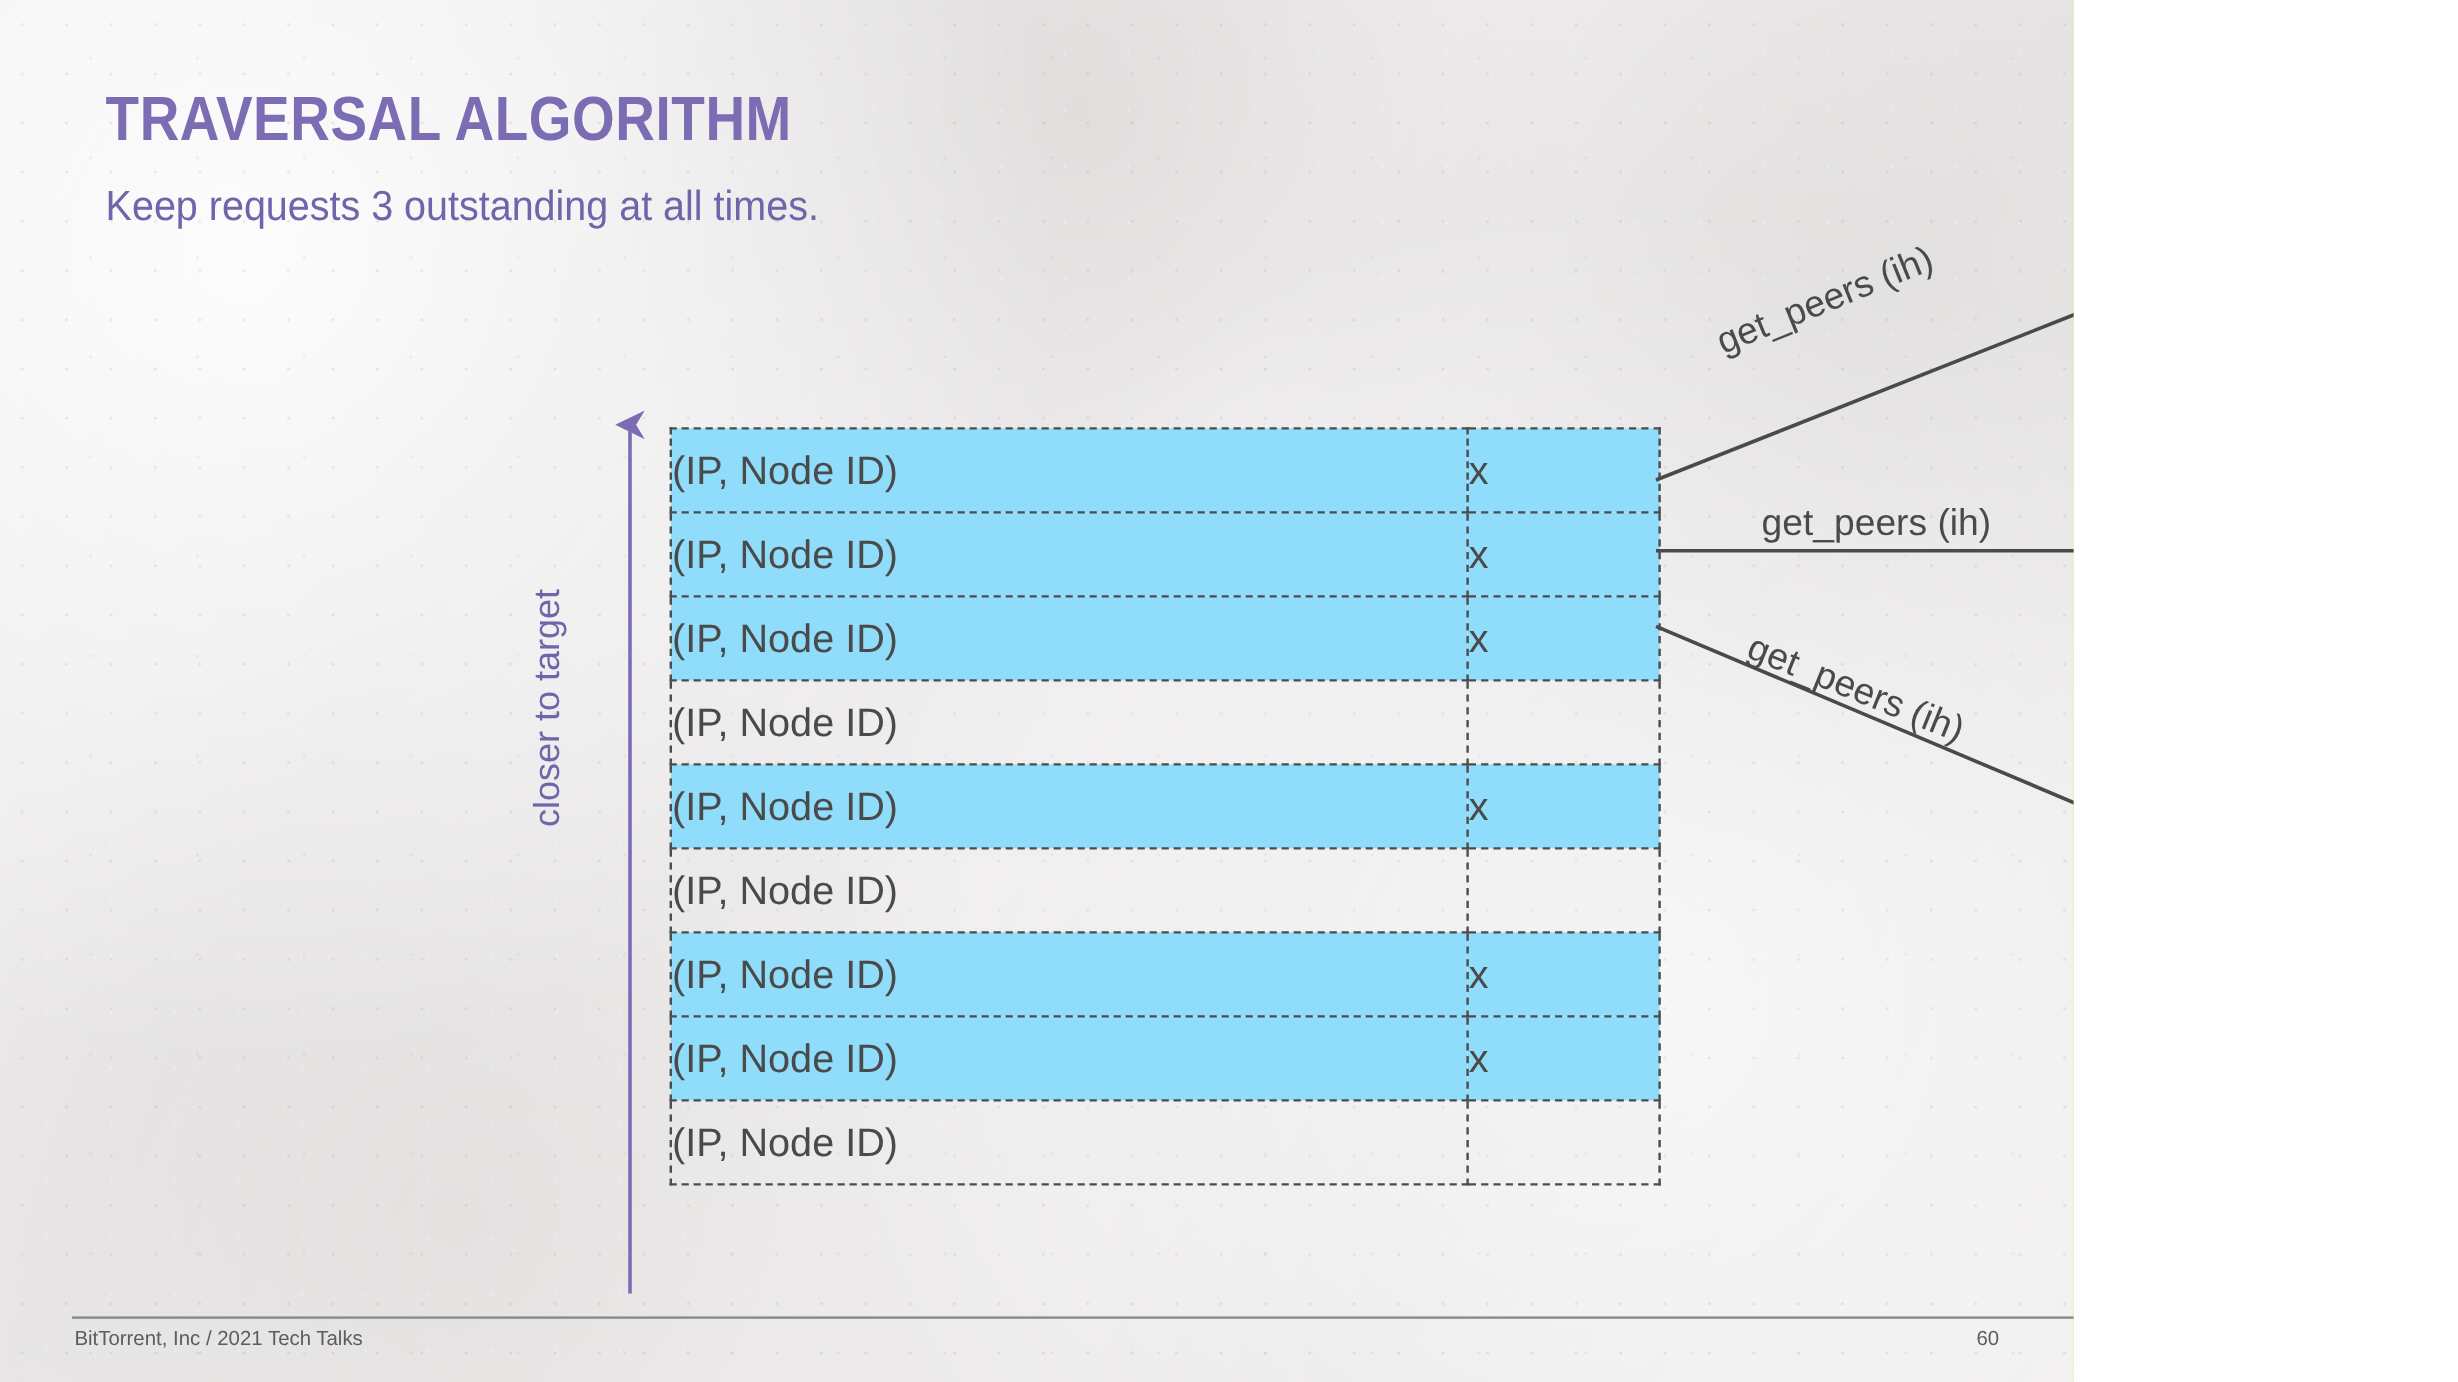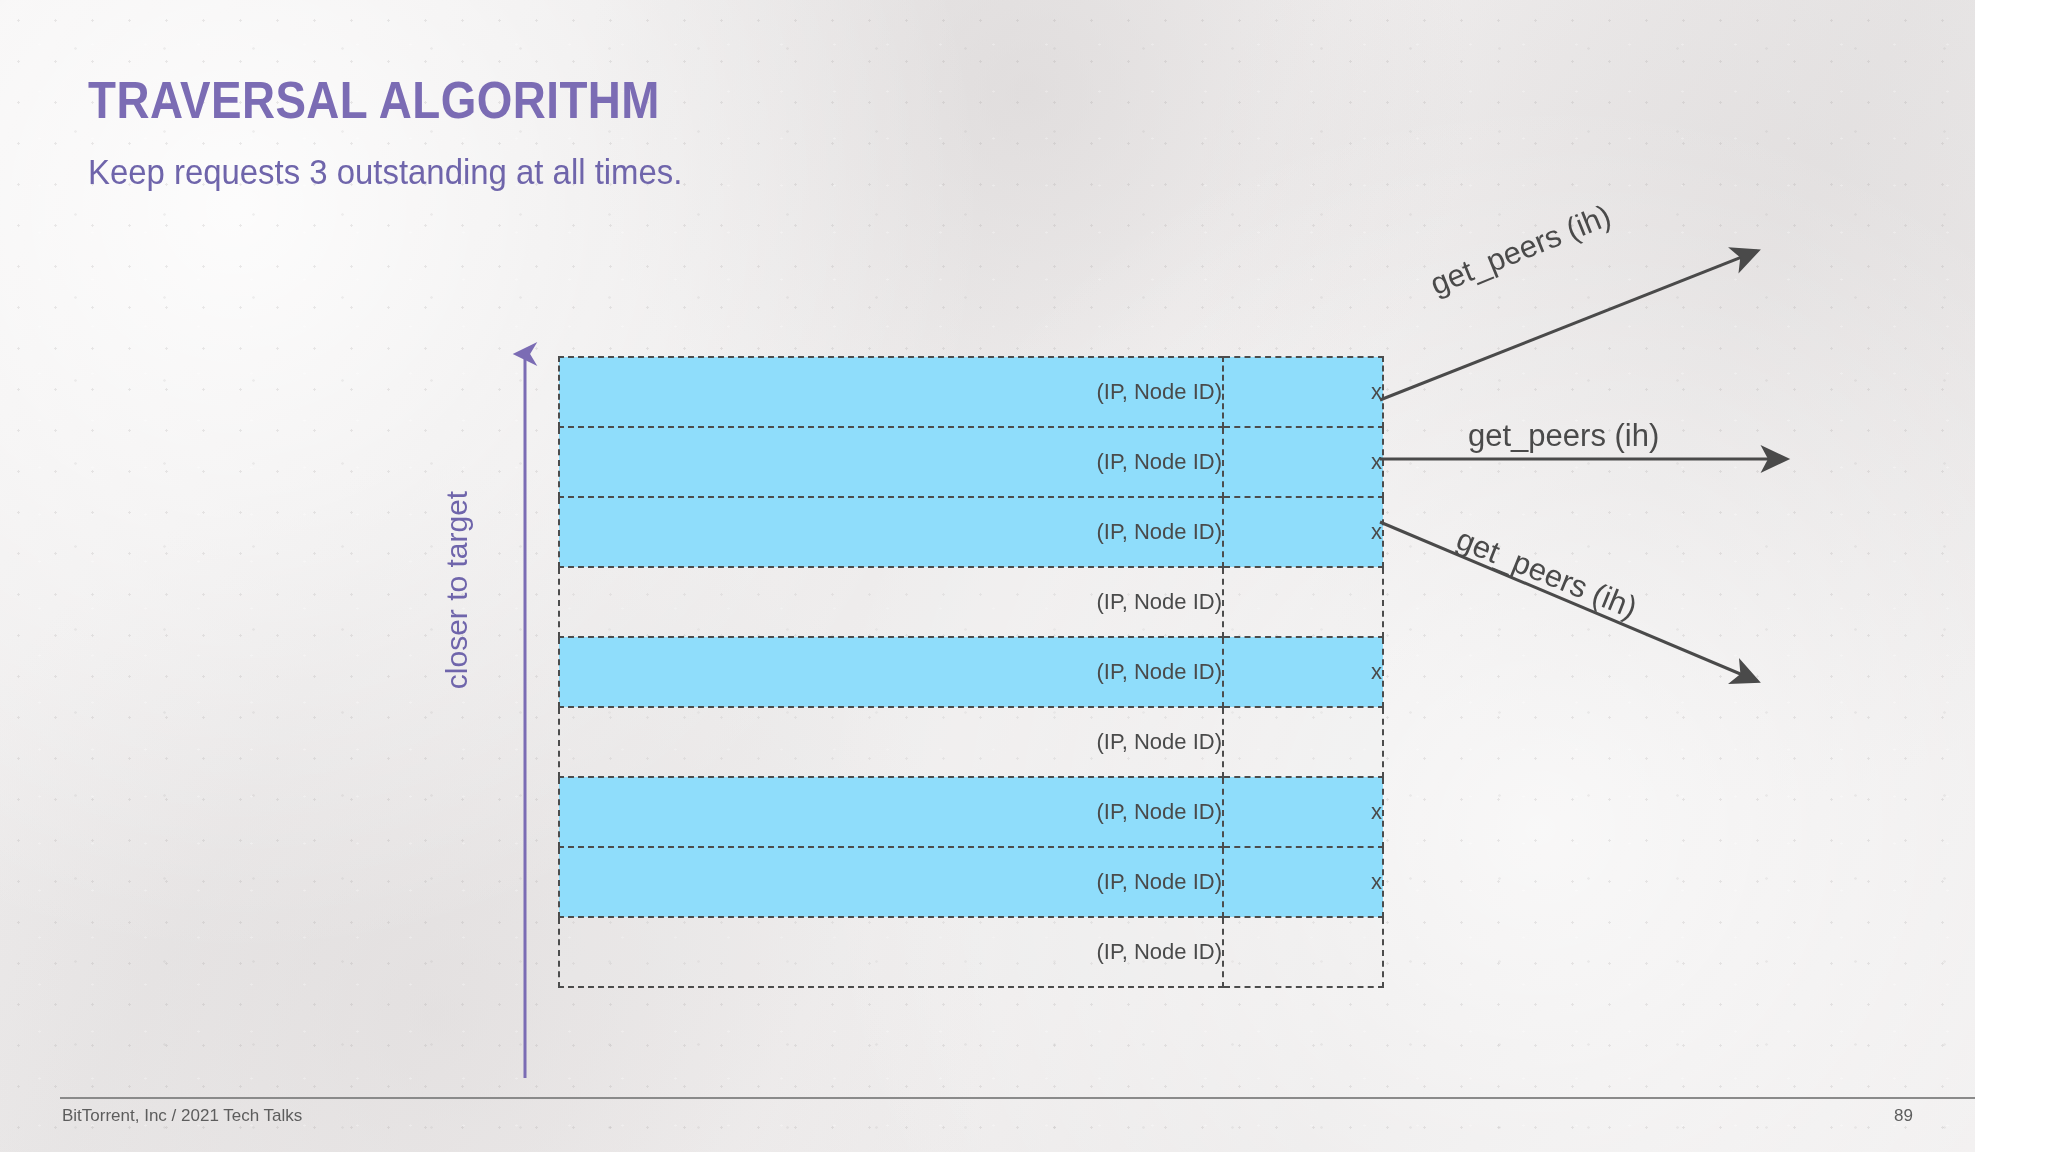--- a/index.html
+++ b/index.html
@@ -2,21 +2,21 @@
 <html><head>
 <meta charset="utf-8">
 <style>
   html, body {
     margin: 0;
     padding: 0;
     background: #ffffff;
   }
   #slide {
     position: relative;
-    width: 1975px;
+    width: 1728px;
     height: 1152px;
     overflow: hidden;
     background: #bef264;
     font-family: "Liberation Sans", sans-serif;
   }
   
   #paper-texture {
     position: absolute;
     inset: 0;
     background:
@@ -95,23 +95,23 @@
     position: absolute;
     left: 558px;
     top: 356px;
     width: 820px;
     border-collapse: collapse;
     table-layout: fixed;
   }
   #peer-table td {
     height: 68px;
     border: 2px dashed #4c4c4c;
-    font-size: 22px;
+    font-size: 33px;
     color: #4a4a4a;
-    text-align: right;
+    text-align: left;
     vertical-align: middle;
     padding: 0;
   }
   #peer-table td.col-node { width: 662px; }
   #peer-table td.col-mark { width: 158px; }
   #peer-table tr.row-active td { background: #8fddfb; }
   #peer-table tr.row-idle td   { background: rgba(236,234,234,0.25); }
 
   
   #arrows {
@@ -243,15 +243,15 @@
     <line x1="1380" y1="459" x2="1786" y2="459" stroke="#4a4a4a" stroke-width="3" marker-end="url(#req-head)"></line>
     <line x1="1380" y1="522" x2="1757" y2="681" stroke="#4a4a4a" stroke-width="3" marker-end="url(#req-head)"></line>
   </svg>
 
   <div class="arrow-label" id="arrow-label-0">get_peers (ih)</div>
   <div class="arrow-label" id="arrow-label-1">get_peers (ih)</div>
   <div class="arrow-label" id="arrow-label-2">get_peers (ih)</div>
 
   <div id="footer-rule"></div>
   <div id="footer-text">BitTorrent, Inc / 2021 Tech Talks</div>
-  <div id="page-number">89</div>
+  <div id="page-number">60</div>
 
 </div>
 
 </body></html>

